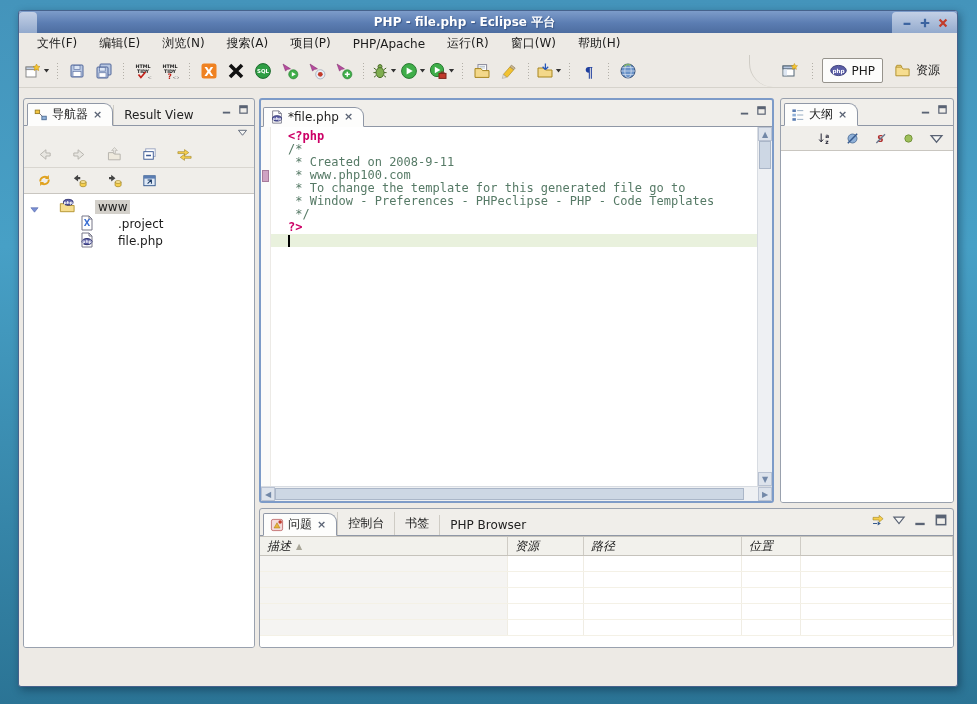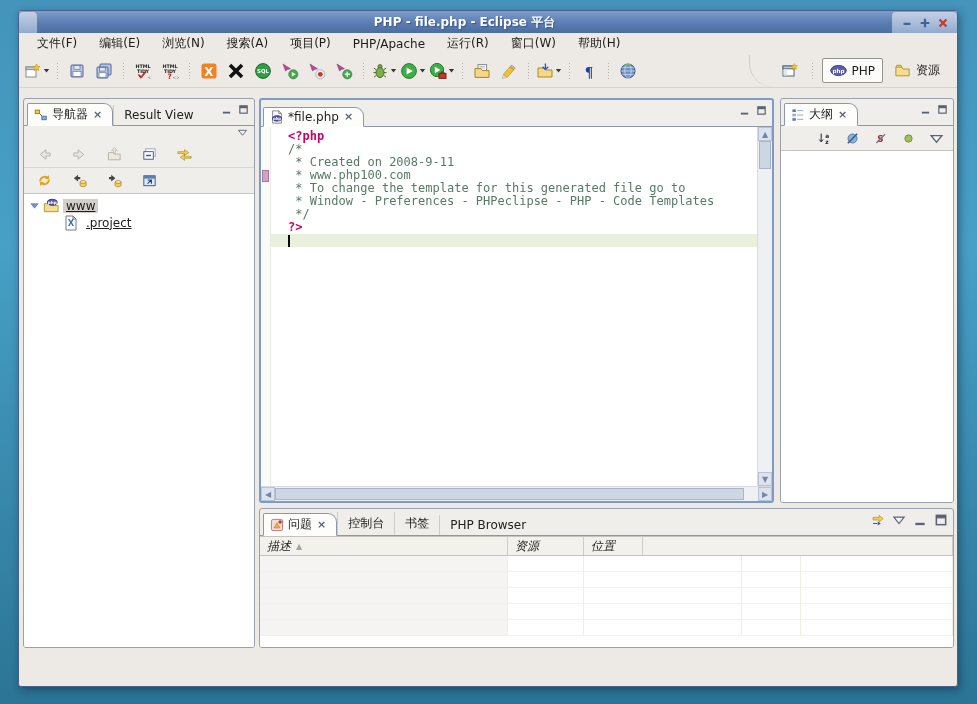--- a/index.html
+++ b/index.html
@@ -49,21 +49,21 @@
   .minmax{position:absolute;right:5px;top:5px;display:flex;gap:6px;align-items:center;z-index:3;}
   .minmax .icon svg,.minmax svg{width:11px;height:11px;display:block;}
   .vbody{border-top:1px solid #8f97a6;flex:1;display:flex;flex-direction:column;min-height:0;}
   
   .chev-row{height:15px;display:flex;justify-content:flex-end;padding:1px 6px 0;}
   .chev-row svg{width:11px;height:11px;}
   .nav-tools{height:25px;display:flex;align-items:center;padding:0 7px;gap:9px;}
   .nav-tools .icon svg{width:17px;height:17px;display:block;}
   .hdiv{border-top:1px solid #d9d6d0;}
   .tree{flex:1;background:#fff;border-top:1px solid #c9c6c0;padding-top:3px;}
-  .tree-row{height:17px;display:flex;align-items:center;gap:4px;text-decoration:underline;}
+  .tree-row{height:17px;display:flex;align-items:flex-end;gap:20px;}
   .tree-row .icon svg{width:16px;height:16px;display:block;}
   .twisty svg{width:9px;height:9px;display:block;}
   .tree-label{padding:0 3px;}
   .tree-label.selected{background:#d3d0ca;}
   
   .editor-view{border:2px solid #7d9bc8;}
   .editor-view .vtabs{padding-left:2px;}
   .ebody{border-top:1px solid #8f97a6;flex:1;display:grid;grid-template-columns:10px 1fr 15px;
          grid-template-rows:1fr 15px;background:#fff;min-height:0;}
   .ruler{background:#fbfbfa;border-right:1px solid #eceae6;position:relative;}
@@ -547,20 +547,32 @@
                 <span class="twisty" style="width: 9px;"></span>
                 <span class="icon">
                   <svg viewBox="0 0 16 16">
                     <path d="M3 1h7l3 3v11H3z" fill="#fff" stroke="#778"></path>
                     <path d="M10 1v3h3" fill="none" stroke="#778"></path>
                     <text x="8" y="11.4" font-size="8.4" text-anchor="middle" fill="#3b6fd4" font-weight="bold">X</text>
                   </svg>
                 </span>
                 <span class="tree-label">.project</span>
               </div>
+              <div class="tree-row" style="padding-left: 26px;">
+                <span class="twisty" style="width: 9px;"></span>
+                <span class="icon">
+                  <svg viewBox="0 0 16 16">
+                    <path d="M3 1h7l3 3v11H3z" fill="#fff" stroke="#778"></path>
+                    <path d="M10 1v3h3" fill="none" stroke="#778"></path>
+                    <ellipse cx="8" cy="9.6" rx="5" ry="3.1" fill="#5b5ea6" stroke="#2e3170"></ellipse>
+                    <text x="8" y="11.3" font-size="4.4" text-anchor="middle" fill="#fff" font-weight="bold">php</text>
+                  </svg>
+                </span>
+                <span class="tree-label">file.php</span>
+              </div>
             </div>
         </div>
       </div>
 
       <div class="view editor-view" style="left:240px;top:10px;width:515px;height:405px;">
         <div class="vtabs">
           <div class="vtab active">
             <span class="icon" id="etab-icon">
                 <svg viewBox="0 0 16 16">
                   <path d="M3 1h7l3 3v11H3z" fill="#fff" stroke="#778"></path>
@@ -724,20 +736,23 @@
         </div>
         <div class="vbody">
           <div class="thead" id="prob-head">
               <div class="th" style="width: 248px;">
                 <span>描述</span>
                 <span class="sort-arrow">▲</span>
               </div>
               <div class="th" style="width: 76px;">
                 <span>资源</span>
               </div>
+              <div class="th" style="width: 158px;">
+                <span>路径</span>
+              </div>
               <div class="th" style="width: 59px;">
                 <span>位置</span>
               </div>
               <div class="th" style="flex: 1 1 0%;"></div>
             </div>
           <div class="tbody" id="prob-body">
               <div class="trow">
                 <div class="td first" style="width: 248px;"></div>
                 <div class="td" style="width: 76px;"></div>
                 <div class="td" style="width: 158px;"></div>

